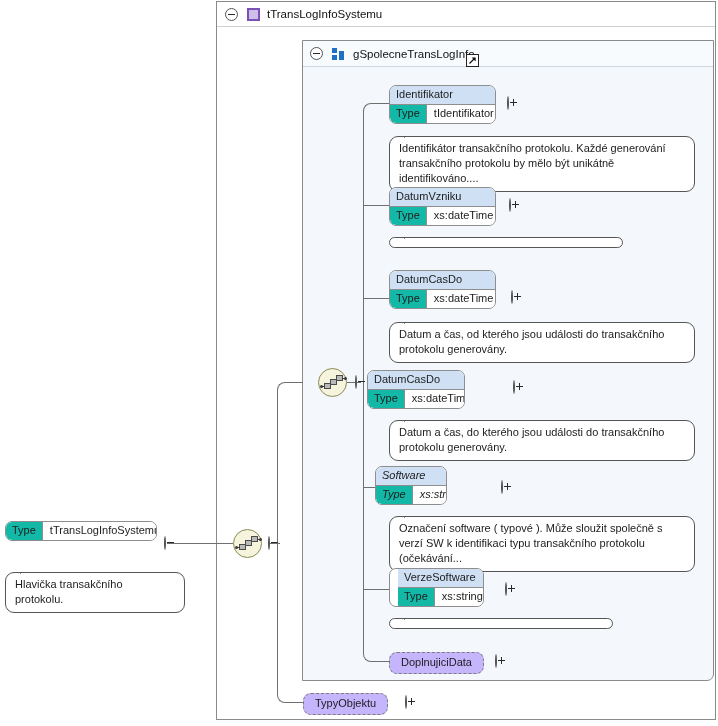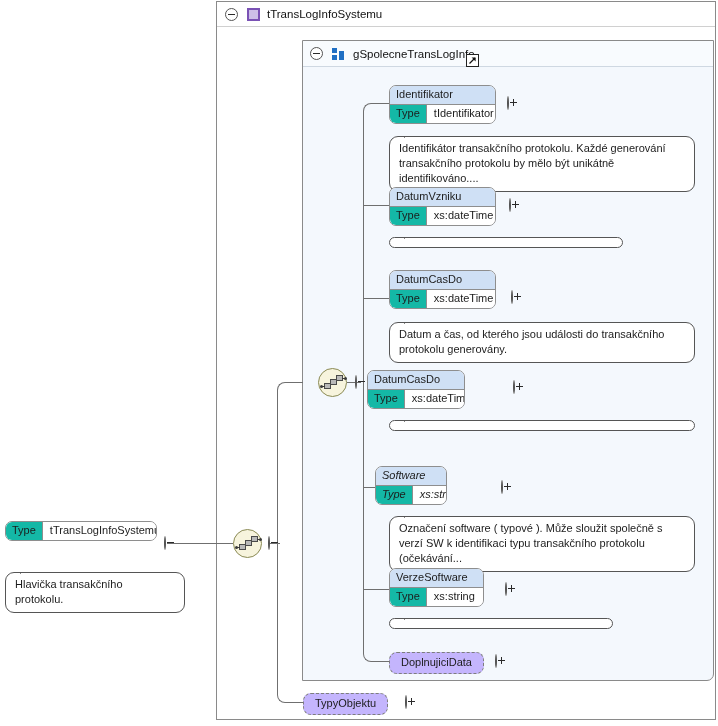--- a/index.html
+++ b/index.html
@@ -266,38 +266,39 @@
 <div class="el" style="left:367px;top:370px;width:98px;">
   <div class="name">DatumCasDo</div>
   <div class="typerow">
     <span class="k">Type</span>
     <span class="v">xs:dateTime</span>
   </div>
 </div>
 <span class="exp plus abs" style="left:501px;top:381px;"></span>
 <div class="anno" style="left:389px;top:420px;width:306px;">
   <span class="tail"></span>
+  <span>Datum a čas, do kterého jsou události do transakčního protokolu generovány.</span>
 </div>
 
 
 <div class="el" style="left:375px;top:466px;width:72px;font-style:italic;">
   <div class="name">Software</div>
   <div class="typerow">
     <span class="k">Type</span>
     <span class="v">xs:string</span>
   </div>
 </div>
 <span class="exp plus abs" style="left:487px;top:481px;"></span>
 <div class="anno" style="left:389px;top:516px;width:306px;">
   <span class="tail"></span>
   <span>Označení software ( typové ). Může sloužit společně s verzí SW k identifikaci typu transakčního protokolu (očekávání...</span>
 </div>
 
 
-<div class="el" style="left:389px;top:568px;width:95px;">
+<div class="el" style="left:389px;top:568px;width:95px;padding-left:8px;">
   <div class="name">VerzeSoftware</div>
   <div class="typerow">
     <span class="k">Type</span>
     <span class="v">xs:string</span>
   </div>
 </div>
 <span class="exp plus abs" style="left:489px;top:583px;"></span>
 <div class="anno" style="left:389px;top:618px;width:224px;">
   <span class="tail"></span>
 </div>

